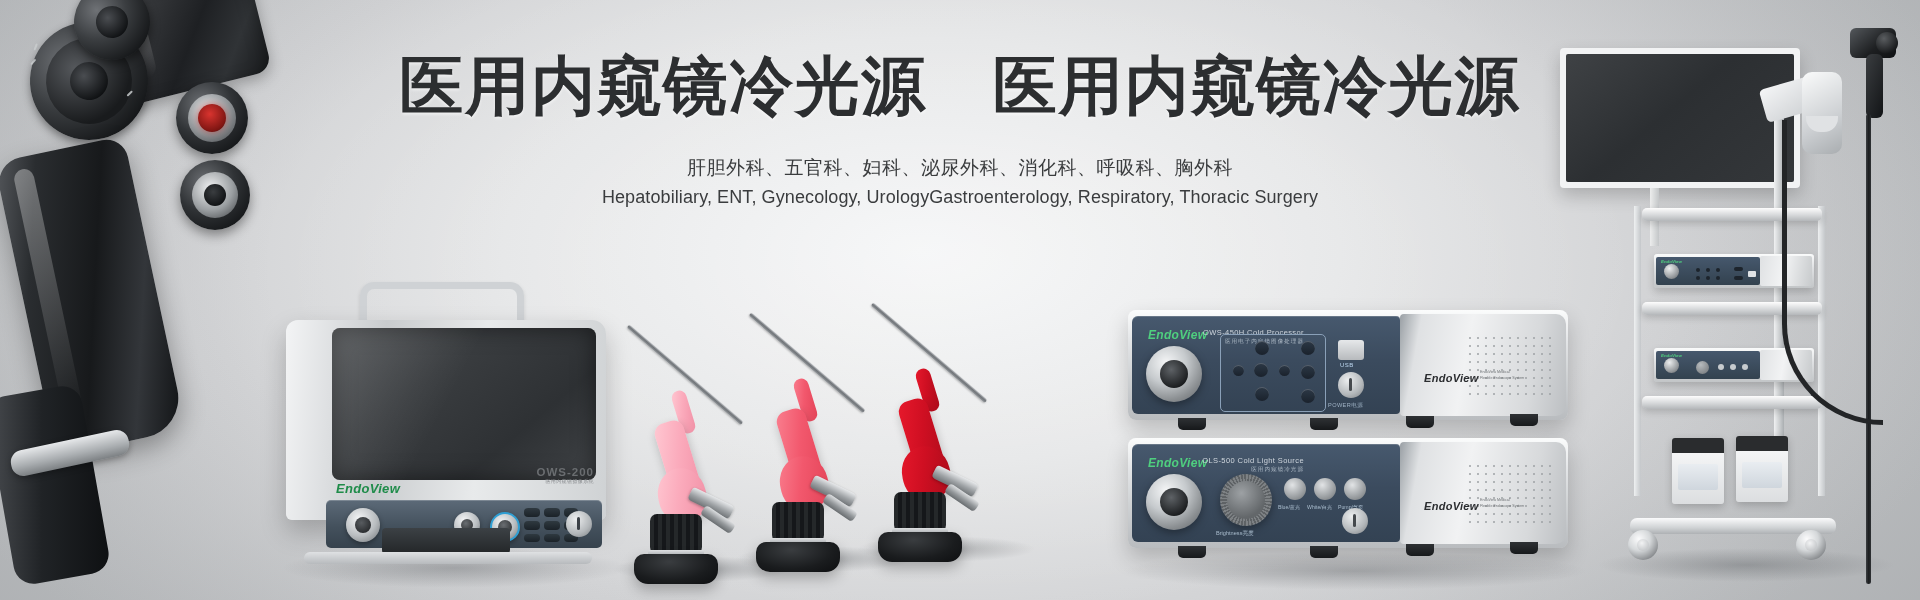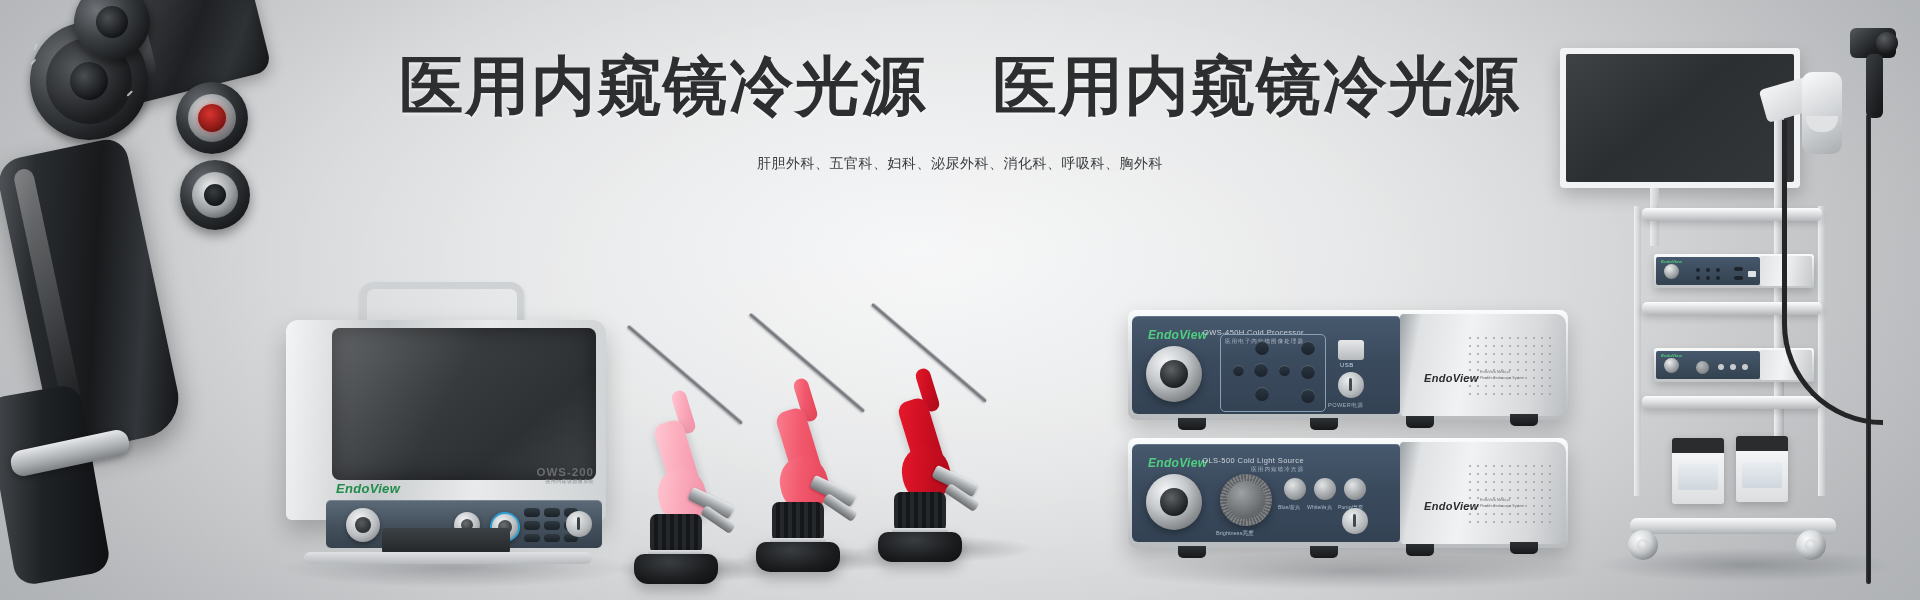--- a/index.html
+++ b/index.html
@@ -22,21 +22,21 @@
   .h1{
     font-size:64px;line-height:1.08;font-weight:700;color:#2c2e30;
     letter-spacing:2px;text-shadow:0 2px 3px rgba(255,255,255,.55);
     white-space:nowrap;
   }
   .h1 .gap{display:inline-block;width:26px;}
   .h2{
     margin-top:10px;font-size:33px;font-weight:700;color:#17181a;
     letter-spacing:.2px;white-space:nowrap;
   }
-  .sub-cn{margin-top:34px;font-size:14px;color:#3a3c3e;letter-spacing:.5px;white-space:nowrap;}
+  .sub-cn{margin-top:34px;font-size:19px;color:#3a3c3e;letter-spacing:.5px;white-space:nowrap;}
   .sub-en{margin-top:6px;font-size:18px;color:#3a3c3e;letter-spacing:.1px;white-space:nowrap;}
 
   
   .scope-left{position:absolute;left:-20px;top:-30px;width:360px;height:560px;z-index:30;}
   .sl-head{position:absolute;left:130px;top:0px;width:150px;height:120px;border-radius:26px 30px 16px 12px;
     background:linear-gradient(125deg,#6e7073 0%,#3a3c3f 22%,#1e2023 55%,#303336 78%,#17191b 100%);
     transform:rotate(-14deg);box-shadow:0 6px 18px rgba(0,0,0,.35) inset, 0 6px 14px rgba(0,0,0,.25);}
   .sl-head:after{content:"";position:absolute;left:14px;top:8px;width:24px;height:90px;border-radius:12px;
     background:linear-gradient(180deg,rgba(255,255,255,.42),rgba(255,255,255,0));}
   .sl-top-knob2{position:absolute;left:214px;top:-6px;width:26px;height:34px;border-radius:7px;
@@ -268,20 +268,21 @@
     <div class="sl-cuff"></div>
   </div>
 
   <div class="textblock">
     <div class="h1">
       <span>医用内窥镜冷光源</span>
       <span class="gap"></span>
       <span>医用内窥镜冷光源</span>
     </div>
     <div class="sub-cn">肝胆外科、五官科、妇科、泌尿外科、消化科、呼吸科、胸外科</div>
+    <div class="sub-en">Hepatobiliary, ENT, Gynecology, UrologyGastroenterology, Respiratory, Thoracic Surgery</div>
   </div>
 
   <div class="shadow-soft" style="left:280px;top:548px;width:350px;height:40px;"></div>
   <div class="ows">
     <div class="ows-handle"></div>
     <div class="ows-body">
       <div class="ows-screen"></div>
       <div class="ows-brandrow">
         <div class="ows-brand"><span>Endo</span><span style="color:#1f8c4a">View</span></div>
         <div class="ows-model">OWS-200</div>

